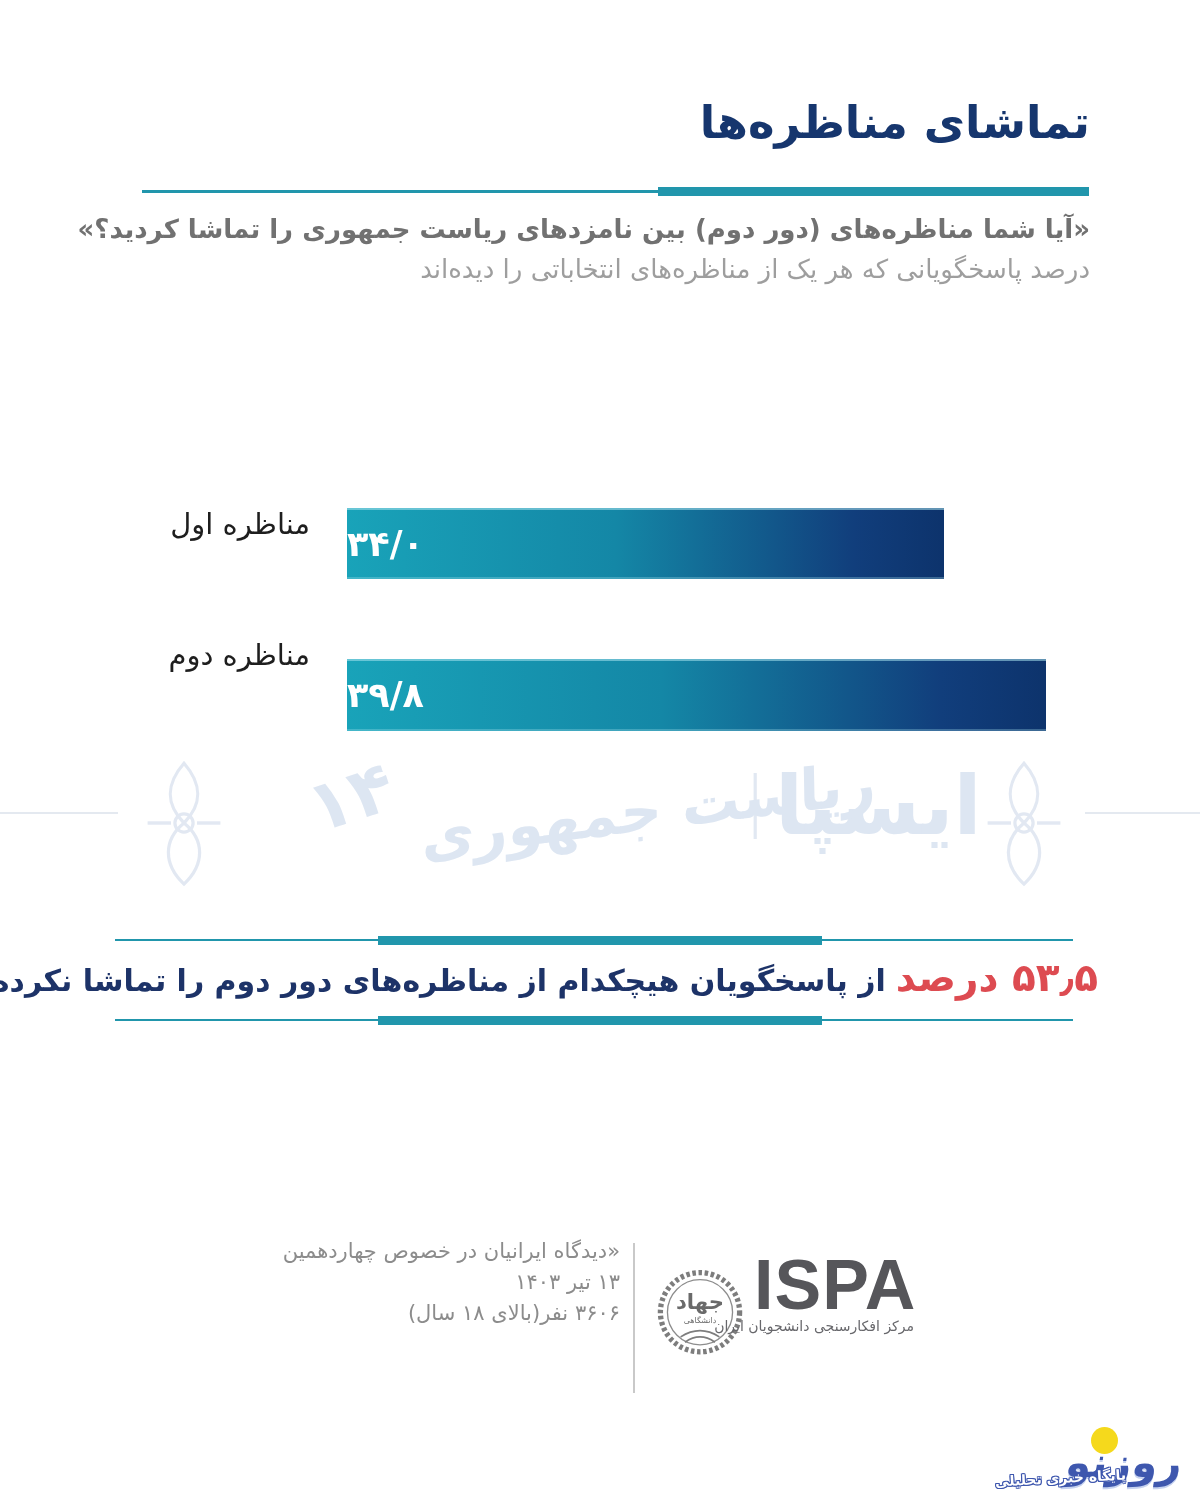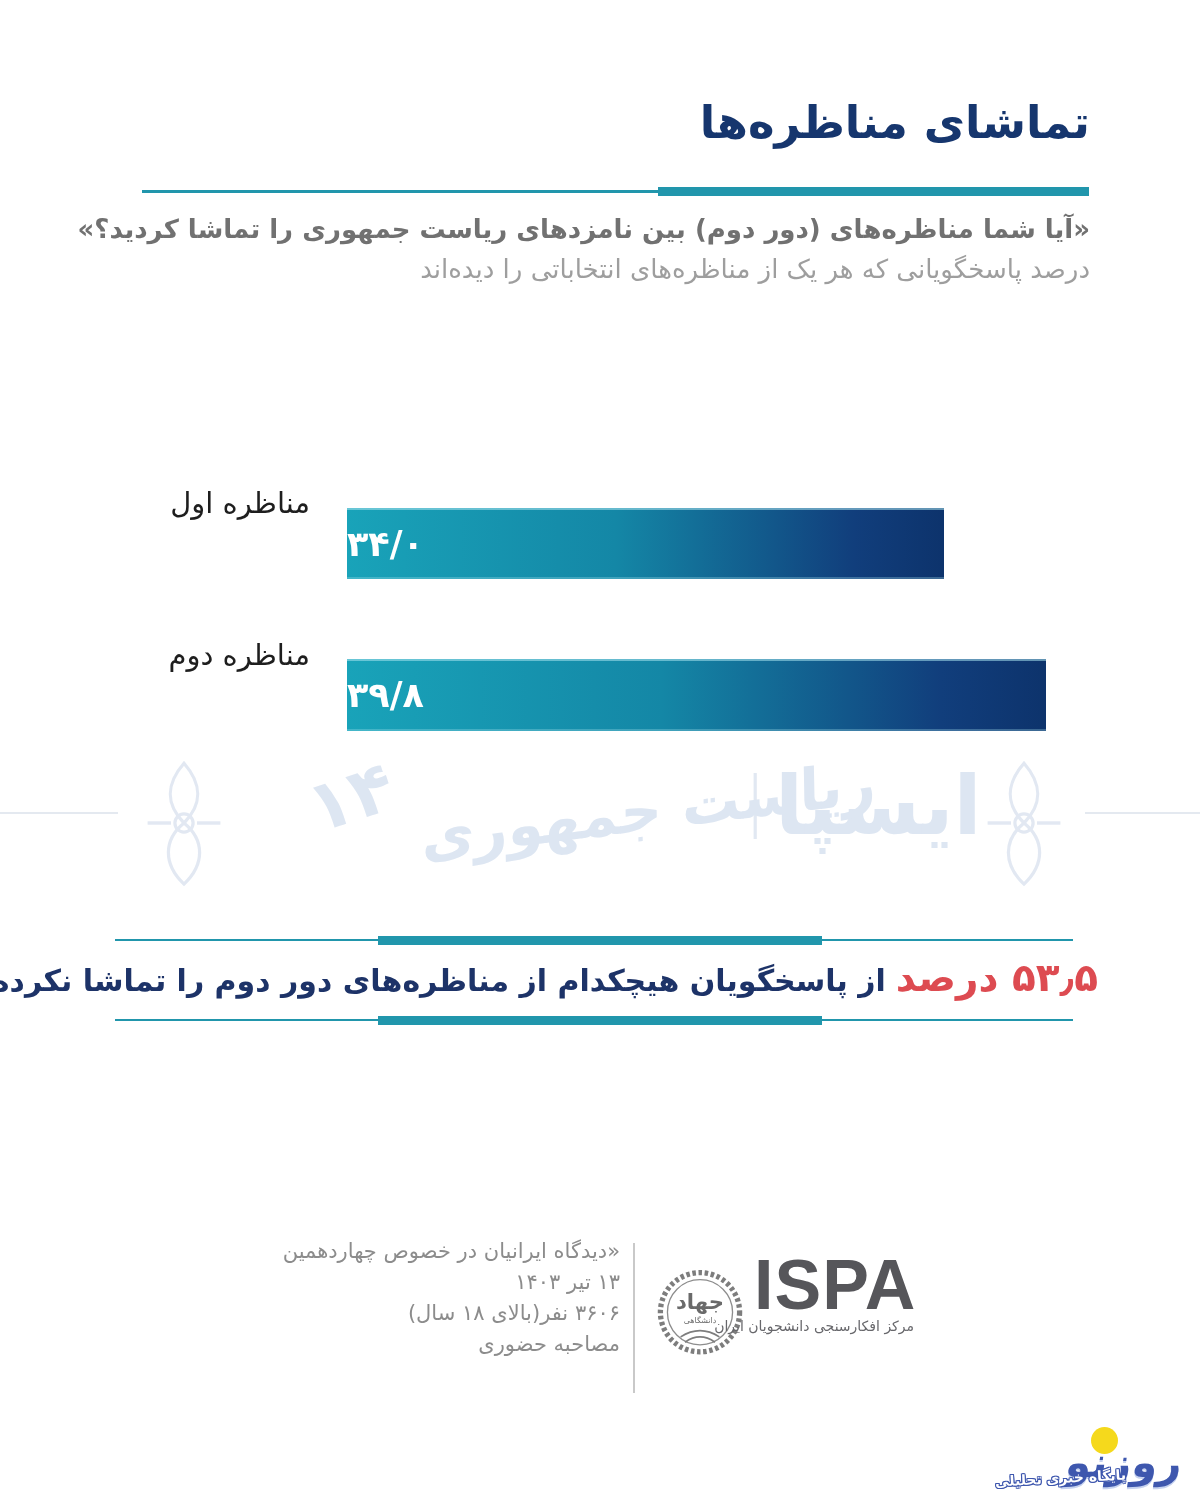--- a/index.html
+++ b/index.html
@@ -20,21 +20,21 @@
   }
   .q2{
     position:absolute;top:254px;right:110px;margin:0;direction:rtl;
     font-size:26px;font-weight:400;color:#9e9e9e;
   }
   
   .bar-label{
     position:absolute;right:890px;direction:rtl;
     font-size:29px;color:#1e1e1e;white-space:nowrap;
   }
-  .bar-label.l1{top:486px;margin-left:46px;}
+  .bar-label.l1{top:507px;margin-left:46px;}
   .bar-label.l2{top:638px;}
   .bar-track{position:absolute;left:347px;width:743px;}
   .bar-track.t1{top:472px;height:71px;}
   .bar-track.t2{top:623px;height:72px;}
   .bar-fill{
     height:100%;
     background:linear-gradient(90deg,#19a3b9 0%,#1487a6 45%,#113e7c 85%,#0d336c 100%);
     box-shadow:inset 0 2px 0 rgba(170,228,238,.55), inset 0 -2px 0 rgba(170,228,238,.30);
     display:flex;align-items:center;justify-content:flex-start;margin-top:36px;
   }
@@ -152,21 +152,20 @@
   <div class="callout-text">
     <span class="callout-red">۵۳٫۵ درصد</span><span>از پاسخگویان هیچکدام از مناظره‌های دور دوم را تماشا نکرده‌اند.</span>
   </div>
   <div class="co-thin bottom"></div>
   <div class="co-thick bottom"></div>
 
   <div class="footer-lines">
       <div>«دیدگاه ایرانیان در خصوص چهاردهمین</div>
       <div>۱۳ تیر ۱۴۰۳</div>
       <div>۳۶۰۶ نفر(بالای ۱۸ سال)</div>
-      <div>مصاحبه حضوری</div>
     </div>
   <div class="footer-divider"></div>
 
   <svg class="jahad" width="88" height="100" viewBox="0 0 100 112">
     <circle cx="50" cy="54" r="45" fill="none" stroke="#7d7d7d" stroke-width="6" stroke-dasharray="4 3"></circle>
     <circle cx="50" cy="54" r="37" fill="none" stroke="#8d8d8d" stroke-width="1.5"></circle>
     <text x="50" y="50" font-size="24" font-weight="bold" fill="#6a6a6a" text-anchor="middle" font-family="DejaVu Sans, sans-serif">جهاد</text>
     <text x="50" y="66" font-size="9" fill="#6a6a6a" text-anchor="middle" font-family="DejaVu Sans, sans-serif">دانشگاهی</text>
     <path d="M28 82 Q50 68 72 82" fill="none" stroke="#7d7d7d" stroke-width="2"></path>
     <path d="M33 88 Q50 76 67 88" fill="none" stroke="#7d7d7d" stroke-width="2"></path>

